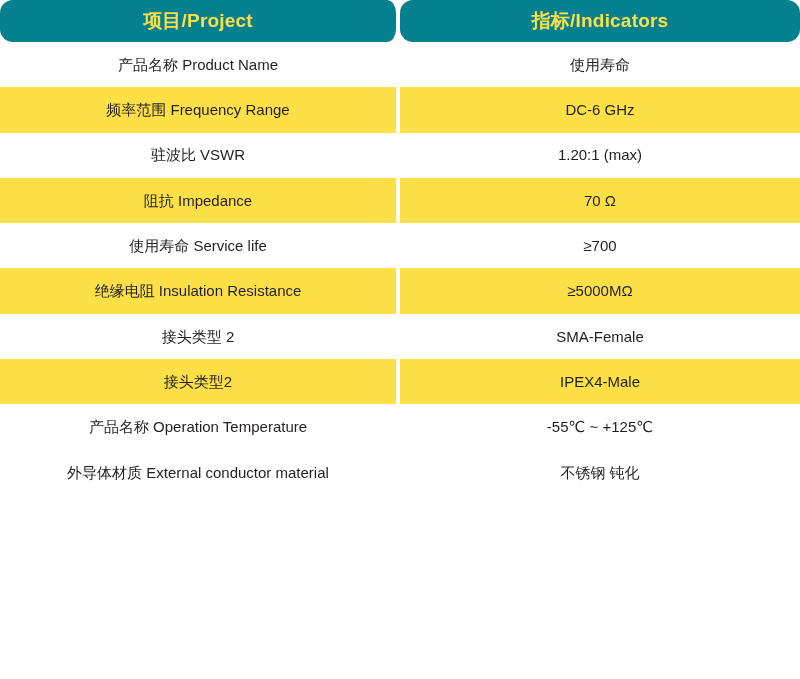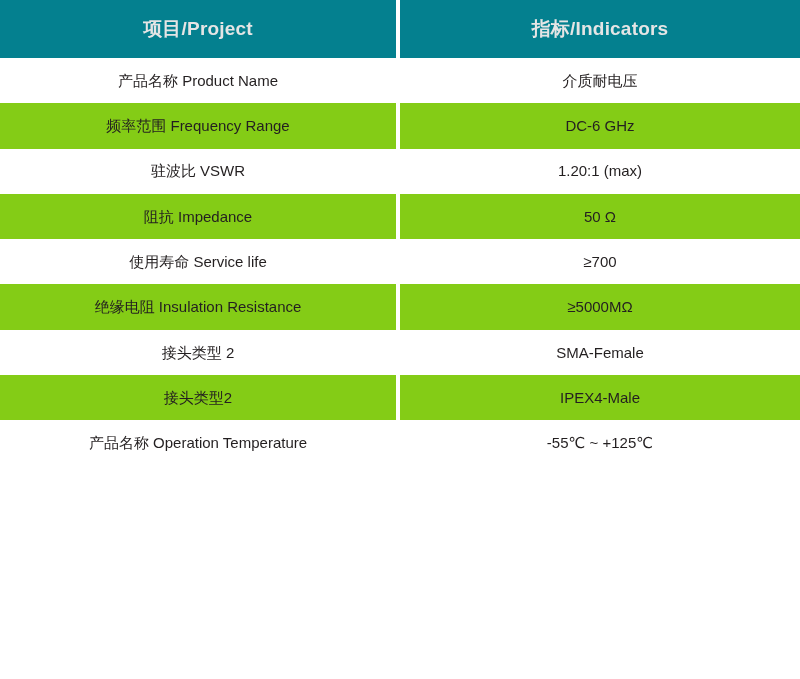--- a/index.html
+++ b/index.html
@@ -25,44 +25,45 @@
   .spec-table th,
   .spec-table td {
     text-align: center;
     vertical-align: middle;
     padding: 0;
     margin: 0;
   }
 
   
   .header-row th {
-    height: 58px;
+    height: 42px;
     background: #04808f;
-    color: #e5e5e5;
+    color: #fde047;
     font-size: 19px;
     font-weight: bold;
     letter-spacing: 0.2px;
+    border-radius: 13px;
   }
   .header-row th.cell-left {
     border-right: 4px solid #ffffff;
   }
 
   
   .spec-table tbody tr {
     height: 45.3px;
     margin-top: 48px;
   }
   .spec-table tbody td {
     height: 45.3px;
     font-size: 15px;
     color: #231f20;
     line-height: 1.3;
   }
   .spec-table tbody tr.row-shade td {
-    background: #84cc16;
+    background: #fde047;
   }
   .spec-table tbody tr.row-plain td {
     background: #ffffff;
   }
   .spec-table tbody tr.row-shade td.cell-left {
     border-right: 4px solid #ffffff;
   }
   .spec-table tbody tr.row-plain td.cell-left {
     border-right: 4px solid #ffffff;
   }
@@ -88,21 +89,21 @@
         <span class="cell-text">指标/Indicators</span>
       </th>
     </tr>
   </thead>
   <tbody id="table-body">
       <tr class="row-plain">
         <td class="cell-left">
           <span class="cell-text">产品名称 Product Name</span>
         </td>
         <td class="cell-right">
-          <span class="cell-text">介质耐电压</span>
+          <span class="cell-text">使用寿命</span>
         </td>
       </tr>
       <tr class="row-shade">
         <td class="cell-left">
           <span class="cell-text">频率范围 Frequency Range</span>
         </td>
         <td class="cell-right">
           <span class="cell-text">DC-6 GHz</span>
         </td>
       </tr>
@@ -112,21 +113,21 @@
         </td>
         <td class="cell-right">
           <span class="cell-text">1.20:1 (max)</span>
         </td>
       </tr>
       <tr class="row-shade">
         <td class="cell-left">
           <span class="cell-text">阻抗 Impedance</span>
         </td>
         <td class="cell-right">
-          <span class="cell-text">50 Ω</span>
+          <span class="cell-text">70 Ω</span>
         </td>
       </tr>
       <tr class="row-plain">
         <td class="cell-left">
           <span class="cell-text">使用寿命 Service life</span>
         </td>
         <td class="cell-right">
           <span class="cell-text">≥700</span>
         </td>
       </tr>
@@ -155,14 +156,22 @@
         </td>
       </tr>
       <tr class="row-plain">
         <td class="cell-left">
           <span class="cell-text">产品名称 Operation Temperature</span>
         </td>
         <td class="cell-right">
           <span class="cell-text">-55℃ ~ +125℃</span>
         </td>
       </tr>
+      <tr class="row-plain">
+        <td class="cell-left">
+          <span class="cell-text">外导体材质 External conductor material</span>
+        </td>
+        <td class="cell-right">
+          <span class="cell-text">不锈钢 钝化</span>
+        </td>
+      </tr>
     </tbody>
 </table>
 
 </body></html>

